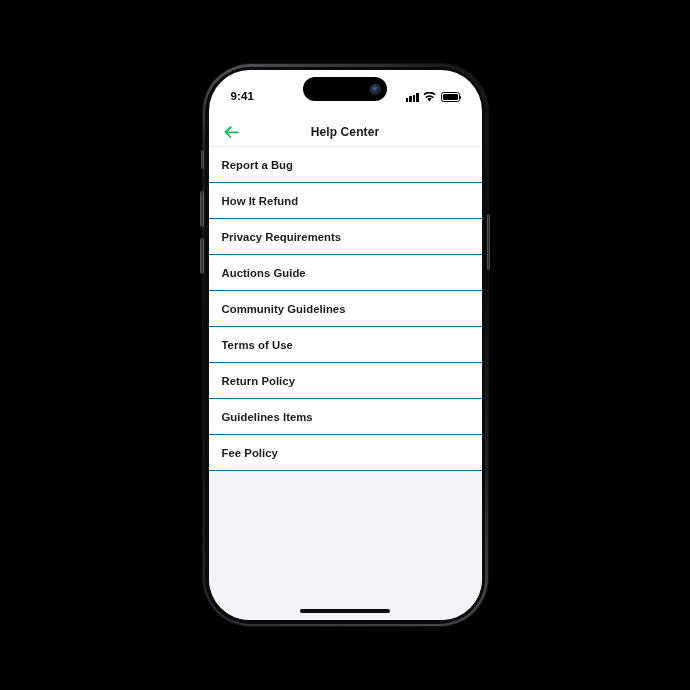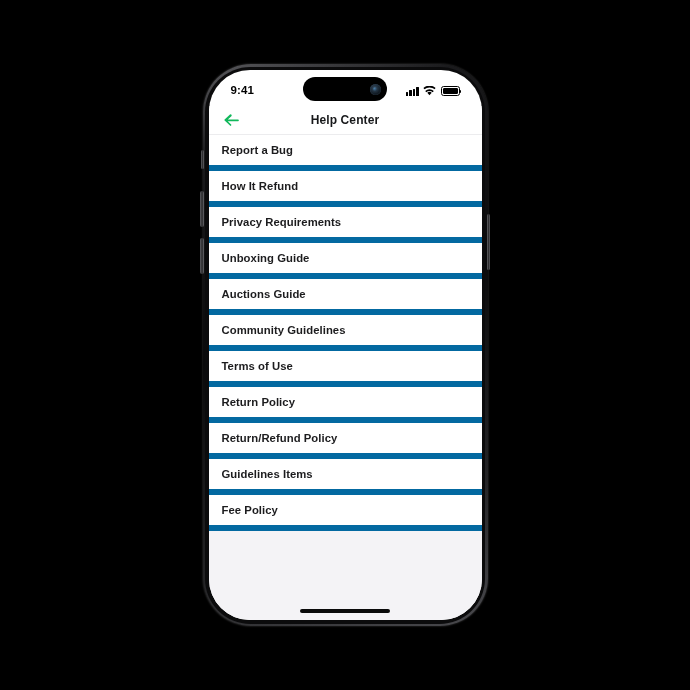--- a/index.html
+++ b/index.html
@@ -65,21 +65,21 @@
     flex-direction: column;
   }
 
   
   .status-bar {
     position: relative;
     height: 36px;
     flex: none;
     display: flex;
     align-items: center;
-    padding: 0 22px;
+    padding: 6px 22px;
   }
   .status-time {
     font-size: 11.5px;
     font-weight: bold;
     color: #000;
     letter-spacing: 0.1px;
     line-height: 1;
     margin-top: 6px;
   }
   .status-right {
@@ -175,21 +175,21 @@
   .list-scroll {
     flex: none;
     background: #ffffff;
     overflow: hidden;
   }
   .list-row {
     height: 36px;
     display: flex;
     align-items: center;
     padding-left: 13px;
-    border-bottom: 6px solid #0369a1;
+    border-bottom: 1px solid #0369a1;
     box-sizing: border-box;
     background: #fff;
     cursor: pointer;
   }
   .list-row-label {
     font-size: 11.3px;
     font-weight: bold;
     color: #1c1c1e;
     letter-spacing: 0.05px;
   }
@@ -263,36 +263,30 @@
         <div class="list-row">
           <span class="list-row-label">Report a Bug</span>
         </div>
         <div class="list-row">
           <span class="list-row-label">How It Refund</span>
         </div>
         <div class="list-row">
           <span class="list-row-label">Privacy Requirements</span>
         </div>
         <div class="list-row">
-          <span class="list-row-label">Unboxing Guide</span>
-        </div>
-        <div class="list-row">
           <span class="list-row-label">Auctions Guide</span>
         </div>
         <div class="list-row">
           <span class="list-row-label">Community Guidelines</span>
         </div>
         <div class="list-row">
           <span class="list-row-label">Terms of Use</span>
         </div>
         <div class="list-row">
           <span class="list-row-label">Return Policy</span>
-        </div>
-        <div class="list-row">
-          <span class="list-row-label">Return/Refund Policy</span>
         </div>
         <div class="list-row">
           <span class="list-row-label">Guidelines Items</span>
         </div>
         <div class="list-row">
           <span class="list-row-label">Fee Policy</span>
         </div>
       </div>
 
       <div class="footer-area">

